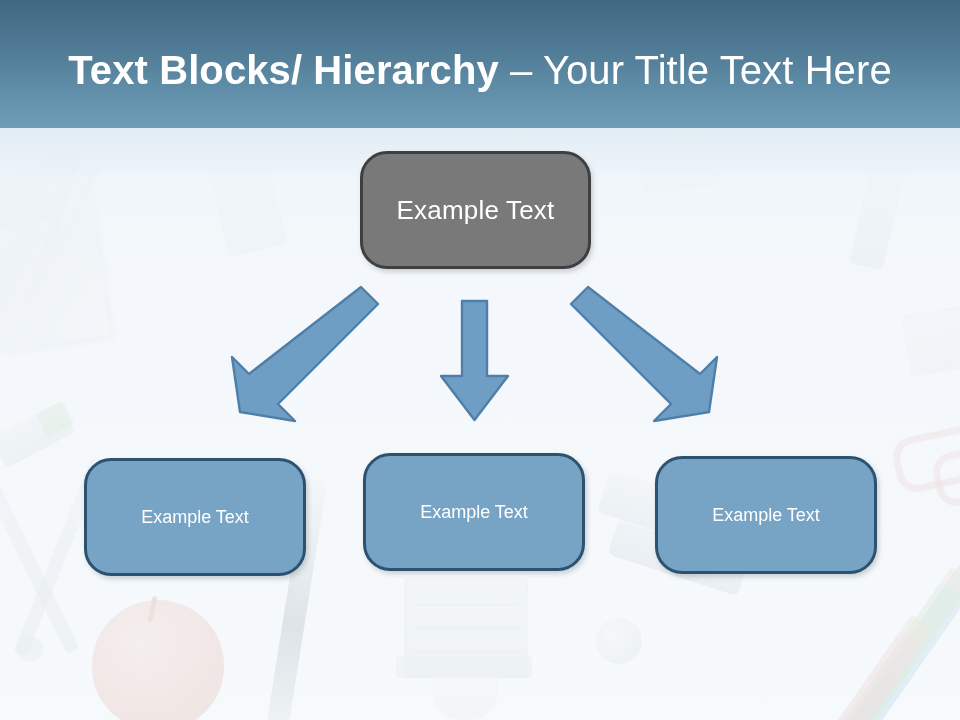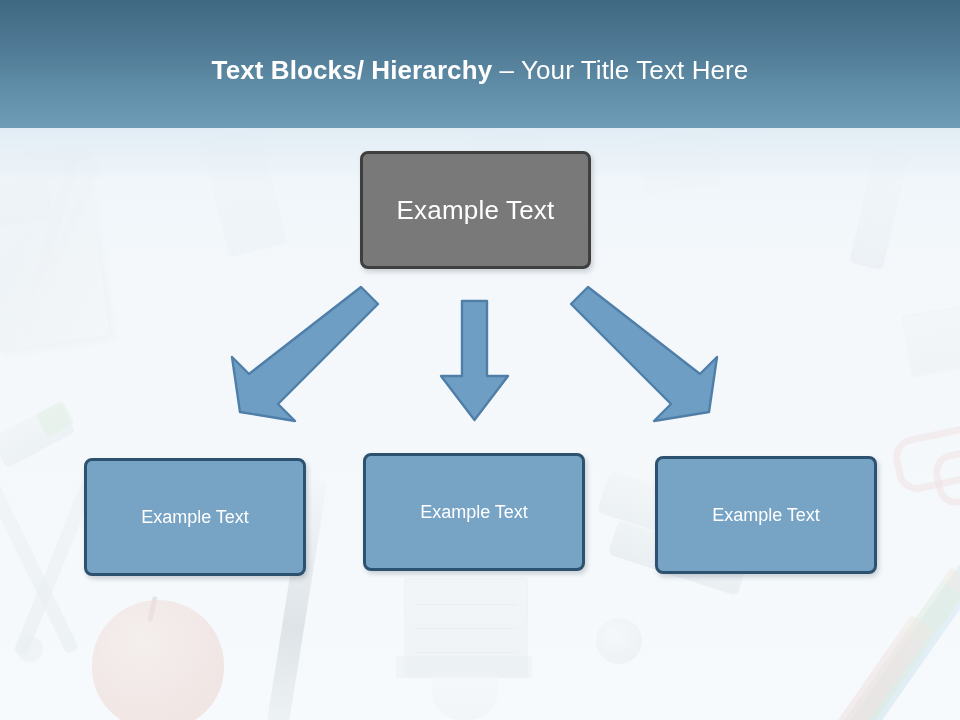--- a/index.html
+++ b/index.html
@@ -249,37 +249,37 @@
     left: 0; top: 0;
     width: 960px; height: 128px;
     background: linear-gradient(180deg, #3f6882 0%, #4e7893 34%, #5e8ba5 66%, #6f9cb6 100%);
   }
   .header-title {
     position: absolute;
     left: 0; top: 50px;
     width: 960px;
     text-align: center;
     color: #ffffff;
-    font-size: 26px;
+    font-size: 40px;
     line-height: 40px;
     letter-spacing: .1px;
     white-space: nowrap;
   }
   .header-title .bold { font-weight: bold; }
   .header-title .light { font-weight: normal; }
 
   
   .node {
     position: absolute;
     box-sizing: border-box;
     display: flex;
     align-items: center;
     justify-content: center;
     color: #ffffff;
-    border-radius: 8px;
+    border-radius: 27px;
     box-shadow: 2px 3px 5px rgba(90,105,120,.28);
   }
   .node-top {
     left: 360px; top: 151px;
     width: 231px; height: 118px;
     background: #797979;
     border: 3px solid #3f3f3f;
     font-size: 26px;
     letter-spacing: .2px;
   }

